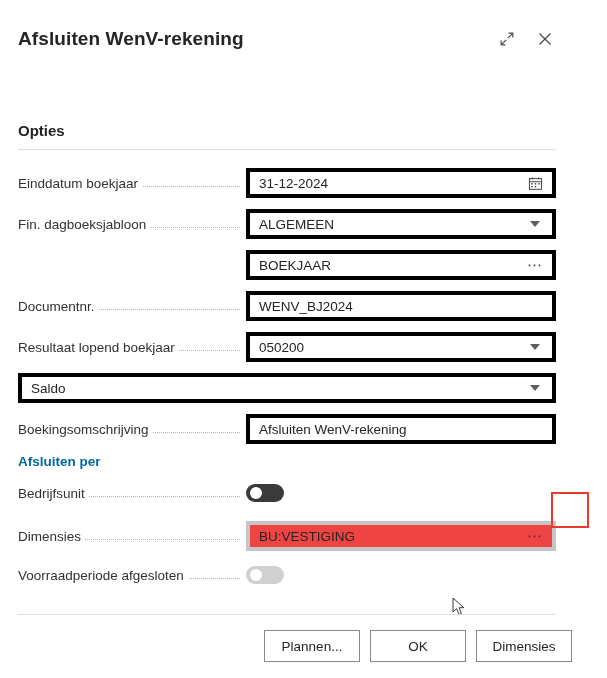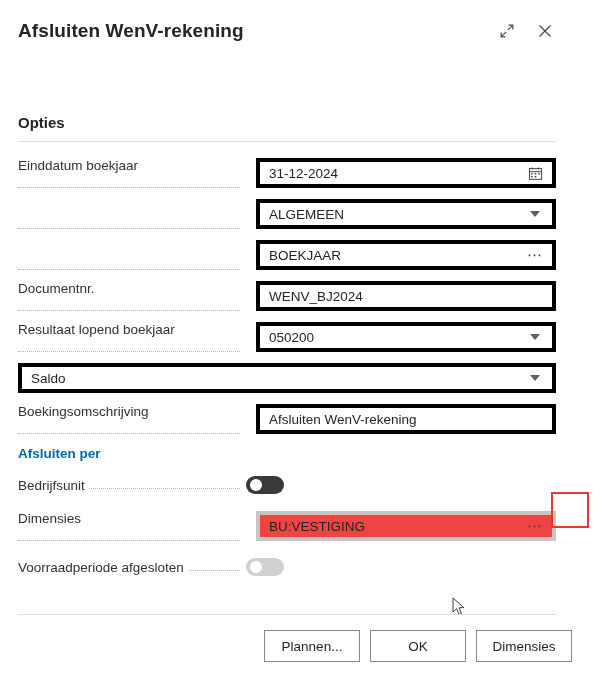--- a/index.html
+++ b/index.html
@@ -12,21 +12,21 @@
     background: #ffffff;
     font-family: "Liberation Sans", sans-serif;
     color: #252423;
     overflow: hidden;
   }
   .dialog {
     position: relative;
     width: 574px;
     height: 678px;
     box-sizing: border-box;
-    padding: 4px 18px;
+    padding: 12px 18px;
   }
   
   .titlebar {
     display: flex;
     align-items: flex-start;
     padding-top: 14px;
     height: 46px;
     box-sizing: border-box;
   }
   .dialog-title {
@@ -63,23 +63,23 @@
     margin-bottom: 10px;
   }
   .section-rule {
     border-bottom: 1px solid #e1dfdd;
     margin-bottom: 16px;
   }
 
   
   .field-row {
     display: flex;
+    align-items: center;
     height: 34px;
     margin-bottom: 7px;
-    gap: 10px;
   }
   .field-label {
     width: 228px;
     flex: 0 0 228px;
     font-size: 13.5px;
     color: #323130;
     white-space: nowrap;
     overflow: hidden;
     position: relative;
     padding-right: 8px;
@@ -276,20 +276,21 @@
           <rect x="11.0" y="7.6" width="1.6" height="1.5" fill="#3b3a39" stroke="none"></rect>
           <rect x="3.4" y="10.6" width="1.6" height="1.5" fill="#3b3a39" stroke="none"></rect>
           <rect x="7.2" y="10.6" width="1.6" height="1.5" fill="#3b3a39" stroke="none"></rect>
         </svg>
       </span>
     </div>
   </div>
 
   <div class="field-row">
     <div class="field-label">
+      <span class="lbl-text">Fin. dagboeksjabloon</span>
       <span class="dots"></span>
     </div>
     <div class="control">
       <span class="val">ALGEMEEN</span>
       <span class="affix">
           <span class="chev"></span>
         </span>
     </div>
   </div>
 

